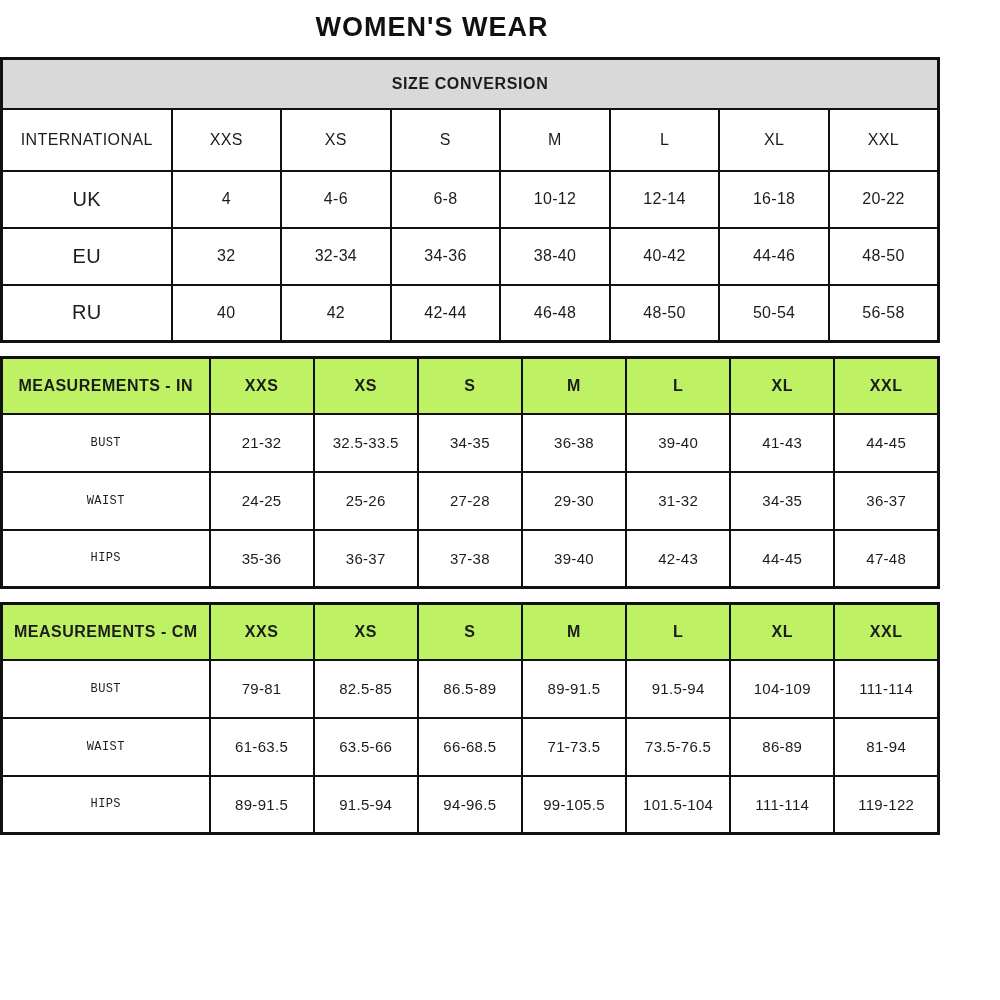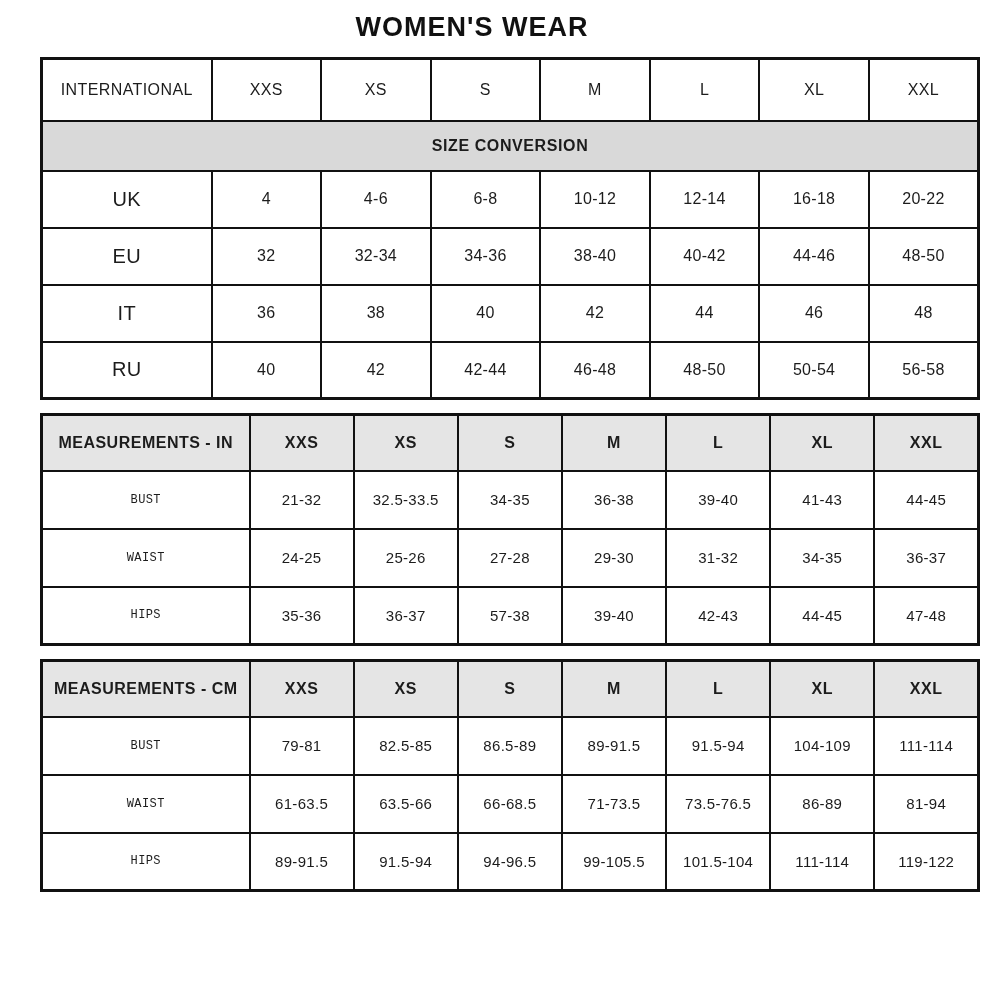--- a/index.html
+++ b/index.html
@@ -5,21 +5,21 @@
   * { box-sizing: border-box; }
   html, body {
     margin: 0;
     padding: 0;
     width: 1000px;
     height: 1000px;
     background: #ffffff;
     font-family: "Liberation Sans", sans-serif;
     color: #1c1c1c;
   }
-  .page { width: 864px; height: 1000px; padding-top: 12px; margin-left: 40px; }
+  .page { width: 864px; height: 1000px; padding-top: 12px; }
   h1.title {
     text-align: center;
     font-size: 27px;
     font-weight: bold;
     letter-spacing: 1px;
     margin: 0 0 14px 0;
     color: #111;
   }
   table.tbl {
     border-collapse: collapse;
@@ -58,21 +58,21 @@
   table.conv tbody tr { height: 57px; }
   table.conv tbody th {
     font-weight: normal;
     font-size: 20px;
     letter-spacing: 0.4px;
   }
   table.conv tbody td { font-size: 16px; letter-spacing: 0.3px; }
 
   
   table.meas tr[data-role="header"] th {
-    background: #e5e5e5;
+    background: #bef264;
     font-weight: bold;
     font-size: 16px;
     height: 56px;
     letter-spacing: 0.5px;
   }
   table.meas tbody tr { height: 58px; }
   table.meas tbody th {
     font-weight: normal;
     font-size: 12px;
     letter-spacing: 0.4px;
@@ -86,33 +86,33 @@
 <div class="page">
 
   <h1 class="title">WOMEN'S WEAR</h1>
 
   <table class="tbl conv">
     <colgroup>
       <col class="label-col">
       <col span="7">
     </colgroup>
     <thead>
+      <tr>
+        <th colspan="8" class="banner">SIZE CONVERSION</th>
+      </tr>
       <tr data-role="header">
           <th>INTERNATIONAL</th>
           <th>XXS</th>
           <th>XS</th>
           <th>S</th>
           <th>M</th>
           <th>L</th>
           <th>XL</th>
           <th>XXL</th>
         </tr>
-      <tr>
-        <th colspan="8" class="banner">SIZE CONVERSION</th>
-      </tr>
     </thead>
     <tbody data-role="body">
         <tr>
           <th>UK</th>
           <td>4</td>
           <td>4-6</td>
           <td>6-8</td>
           <td>10-12</td>
           <td>12-14</td>
           <td>16-18</td>
@@ -120,30 +120,20 @@
         </tr>
         <tr>
           <th>EU</th>
           <td>32</td>
           <td>32-34</td>
           <td>34-36</td>
           <td>38-40</td>
           <td>40-42</td>
           <td>44-46</td>
           <td>48-50</td>
-        </tr>
-        <tr>
-          <th>IT</th>
-          <td>36</td>
-          <td>38</td>
-          <td>40</td>
-          <td>42</td>
-          <td>44</td>
-          <td>46</td>
-          <td>48</td>
         </tr>
         <tr>
           <th>RU</th>
           <td>40</td>
           <td>42</td>
           <td>42-44</td>
           <td>46-48</td>
           <td>48-50</td>
           <td>50-54</td>
           <td>56-58</td>
@@ -186,21 +176,21 @@
           <td>27-28</td>
           <td>29-30</td>
           <td>31-32</td>
           <td>34-35</td>
           <td>36-37</td>
         </tr>
         <tr>
           <th>HIPS</th>
           <td>35-36</td>
           <td>36-37</td>
-          <td>57-38</td>
+          <td>37-38</td>
           <td>39-40</td>
           <td>42-43</td>
           <td>44-45</td>
           <td>47-48</td>
         </tr>
       </tbody>
   </table>
 
   <table class="tbl meas">
     <colgroup>

